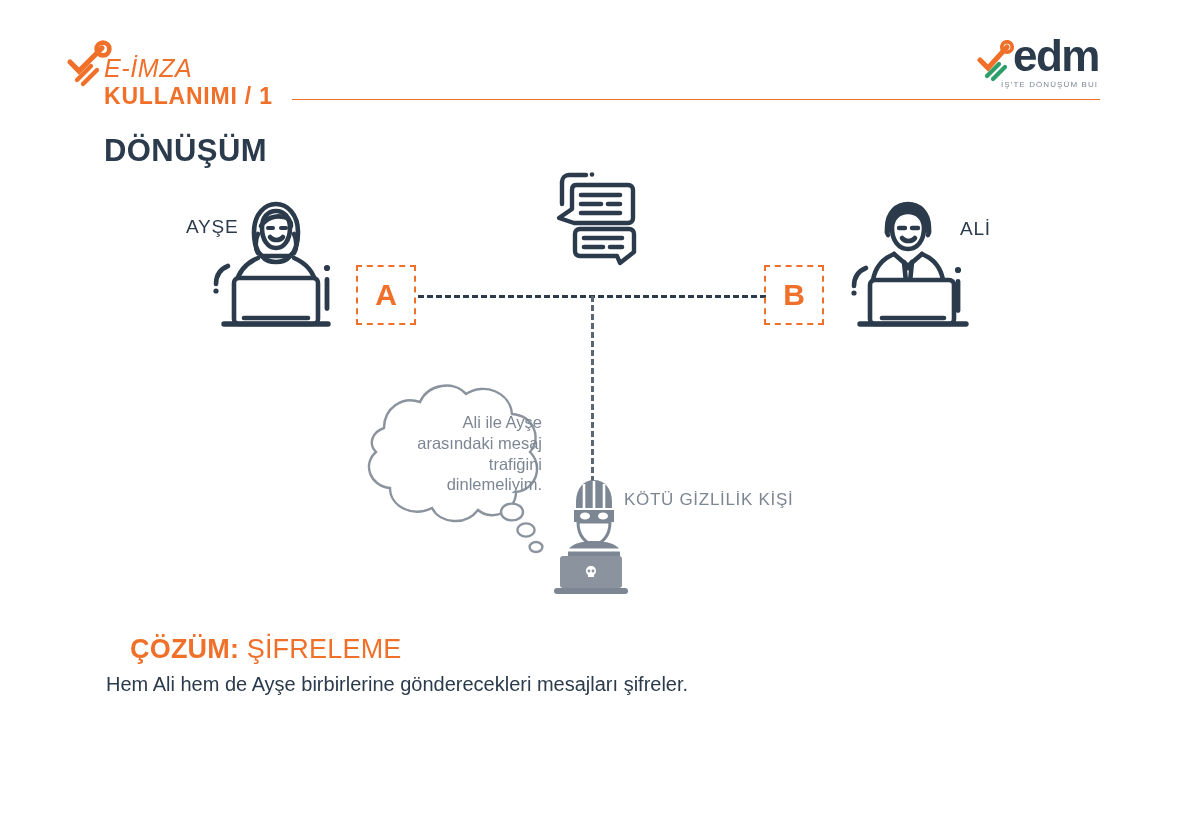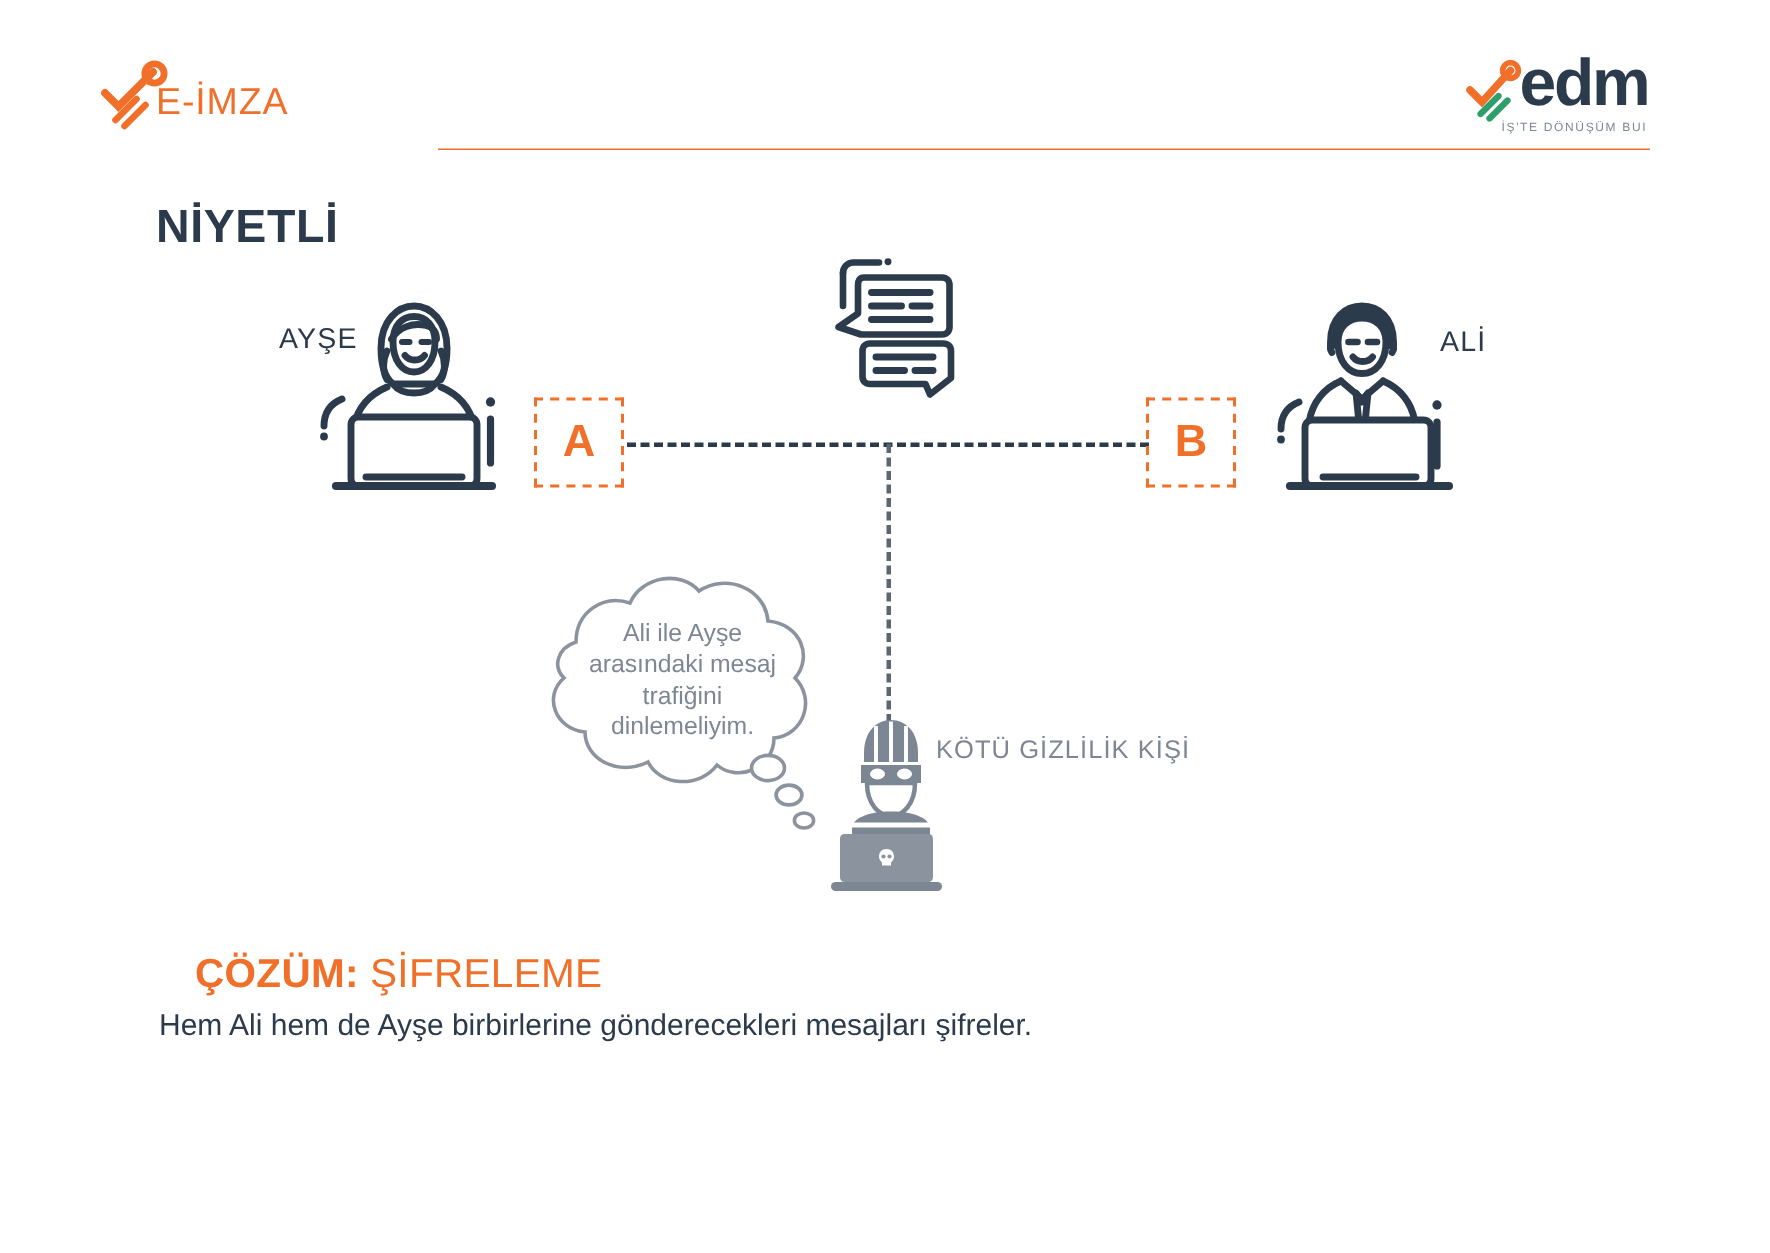--- a/index.html
+++ b/index.html
@@ -18,20 +18,21 @@
   
   #header { position: absolute; left: 0; top: 0; width: 1180px; height: 160px; }
 
   #brand-mark { position: absolute; left: 66px; top: 40px; width: 48px; height: 50px; }
   #eimza-line {
     position: absolute; left: 104px; top: 54px;
     font-size: 25px; letter-spacing: .6px;
     color: #F0702A; font-weight: 400;
     font-family: "Liberation Sans", sans-serif;
     white-space: nowrap;
+    font-style: italic;
   }
   #kullanimi-line {
     position: absolute; left: 104px; top: 83px;
     font-size: 23px; letter-spacing: .8px;
     color: #F0702A; font-weight: bold;
     white-space: nowrap;
   }
   #header-rule {
     position: absolute; left: 292px; top: 99px;
     width: 808px; height: 0;
@@ -101,21 +102,21 @@
   #label-hacker {
     position: absolute; left: 624px; top: 340px;
     font-size: 17px; letter-spacing: .7px;
     color: #7D8794; white-space: nowrap;
   }
 
   
   #thought-bubble { position: absolute; left: 340px; top: 220px; width: 230px; height: 200px; }
   #thought-text {
     position: absolute; left: 368px; top: 262px;
-    width: 174px; text-align: center;
+    width: 174px; text-align: right;
     font-size: 16.5px; line-height: 1.26;
     color: #7D8794;
     white-space: pre-line;
   }
 
   
   #footer { position: absolute; left: 0; top: 628px; width: 1180px; height: 90px; }
   #solution-line {
     position: absolute; left: 106px; top: 8px;
     font-size: 27px; white-space: nowrap; line-height: 1;
@@ -140,24 +141,25 @@
       <circle cx="37" cy="9" r="6.4" fill="none" stroke="#F0702A" stroke-width="4.6"></circle>
       <g stroke="#F0702A" stroke-width="4.4" stroke-linecap="round">
         <path d="M11 40 L25 26"></path>
         <path d="M17 44 L31 30"></path>
       </g>
     </svg>
   </span>
 
   <div id="eimza-line">E-İMZA</div>
 
+  <div id="kullanimi-line">KULLANIMI / 1</div>
 
   <div id="header-rule"></div>
 
-  <h1 id="page-title">NİYETLİ</h1>
+  <h1 id="page-title">DÖNÜŞÜM</h1>
 
   <div id="edm-logo">
     <svg width="40" height="46" viewBox="0 0 40 46" style="position:absolute;left:0;top:2px;">
       <path d="M3 20 L11 28 L30 7" fill="none" stroke="#F0702A" stroke-width="5" stroke-linecap="round"></path>
       <circle cx="30" cy="7" r="5.2" fill="none" stroke="#F0702A" stroke-width="3.8"></circle>
       <path d="M10 36 L22 24" stroke="#2E9E6B" stroke-width="4.2" stroke-linecap="round"></path>
       <path d="M16 39 L28 27" stroke="#2E9E6B" stroke-width="4.2" stroke-linecap="round"></path>
     </svg>
     <div id="edm-word">edm</div>
     <div id="edm-tagline">İŞ'TE DÖNÜŞÜM BUI</div>

